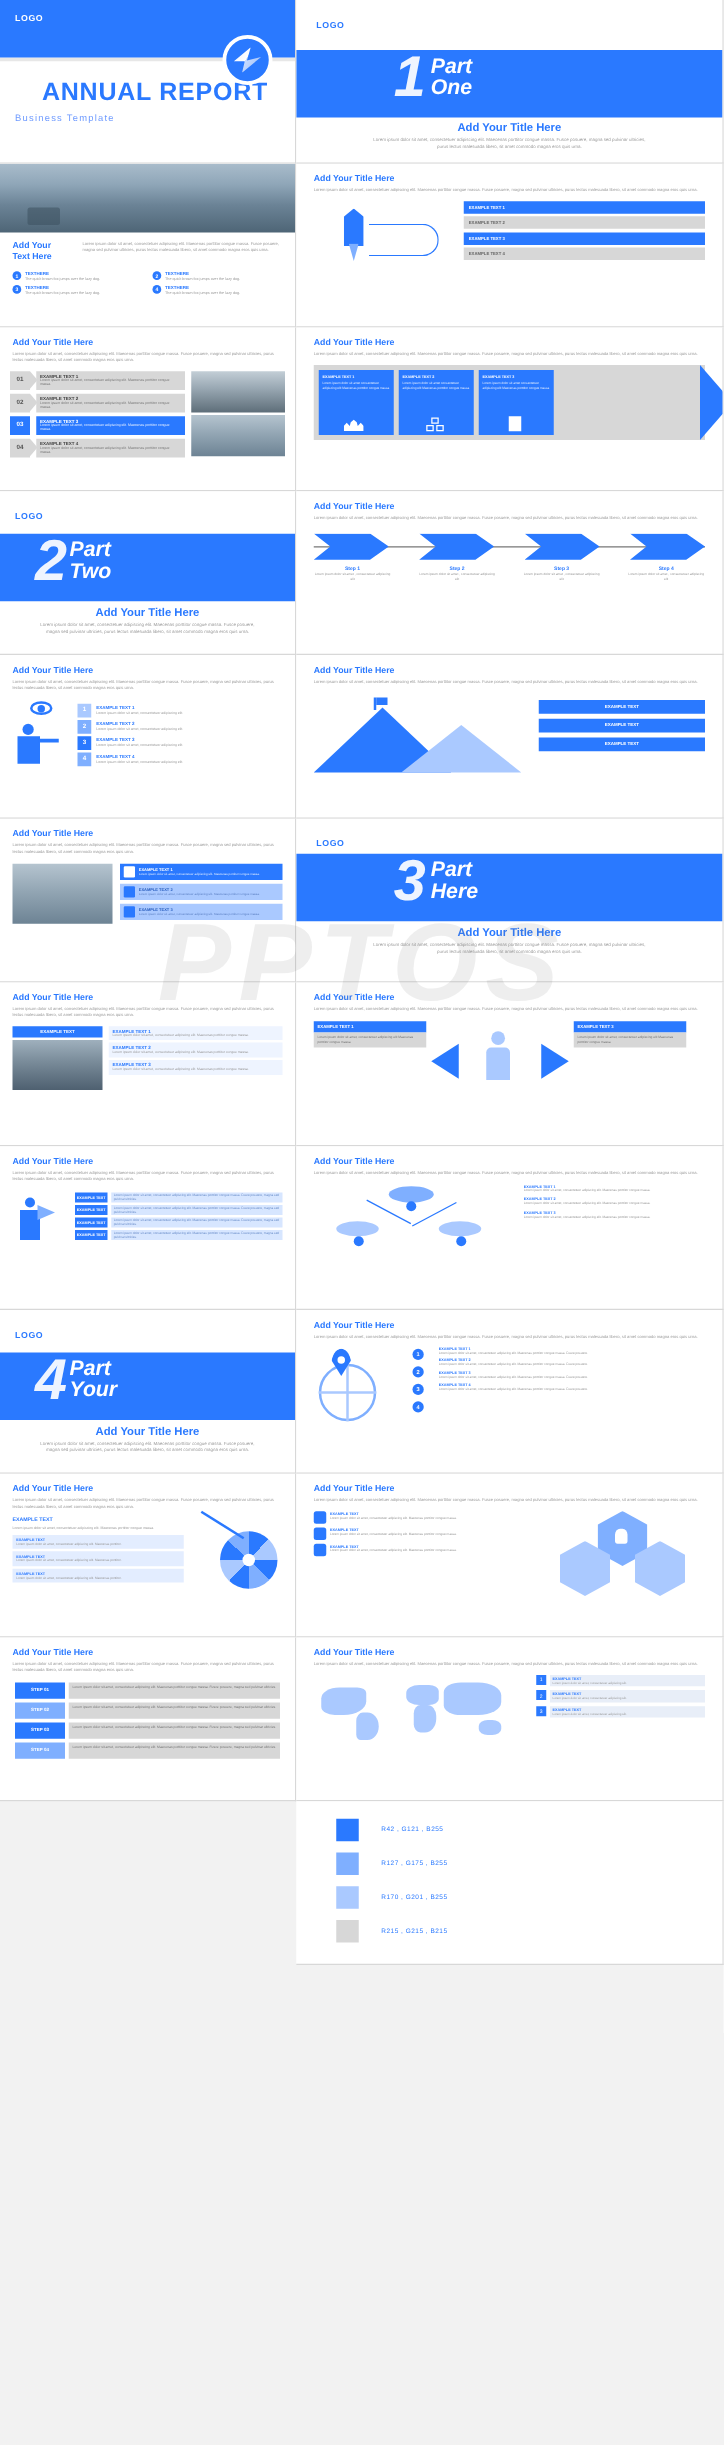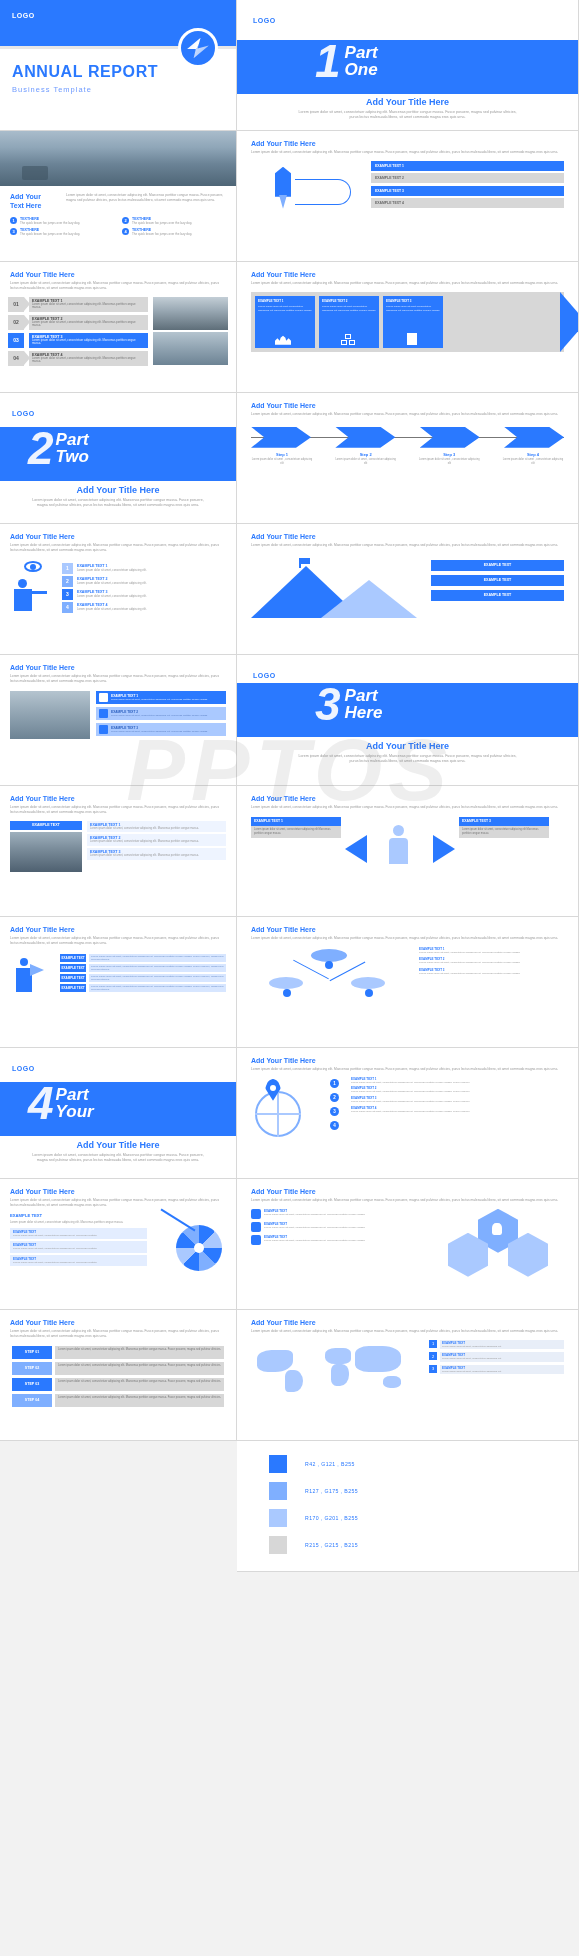--- a/index.html
+++ b/index.html
@@ -36,21 +36,21 @@
 
   
   .mark { border-radius:50%; background:#2a79ff; position:relative; }
   .mark::after{
     content:""; position:absolute; left:18%; top:20%;
     width:64%; height:60%;
     background:linear-gradient(120deg,#eaf1ff 0%,#ffffff 45%,#c6daff 46%,#9dbdf5 100%);
     clip-path: polygon(0% 55%, 62% 0%, 48% 52%, 100% 38%, 30% 100%, 40% 55%);
   }
   .cover-sep { height:3px; background:#e7e7e7; }
-  .cover-title { font-size:16px; letter-spacing:.6px; }
+  .cover-title { font-size:20px; letter-spacing:.6px;text-align:center; }
   .cover-sub { font-size:7.5px; color:#6f9bff; letter-spacing:1px; margin-top:4px;}
 
   
   .part-band { position:absolute; left:0; right:0; height:54px; background:#2a79ff; }
   .part-num {
     font-size:46px; font-weight:bold; font-style:italic; color:#fff;
     line-height:.84; opacity:.92;
   }
   .part-word { font-size:17px; font-weight:bold; font-style:italic; color:#fff; line-height:1; }
   .part-sub { font-size:9px; font-weight:bold; color:#2a79ff; }

